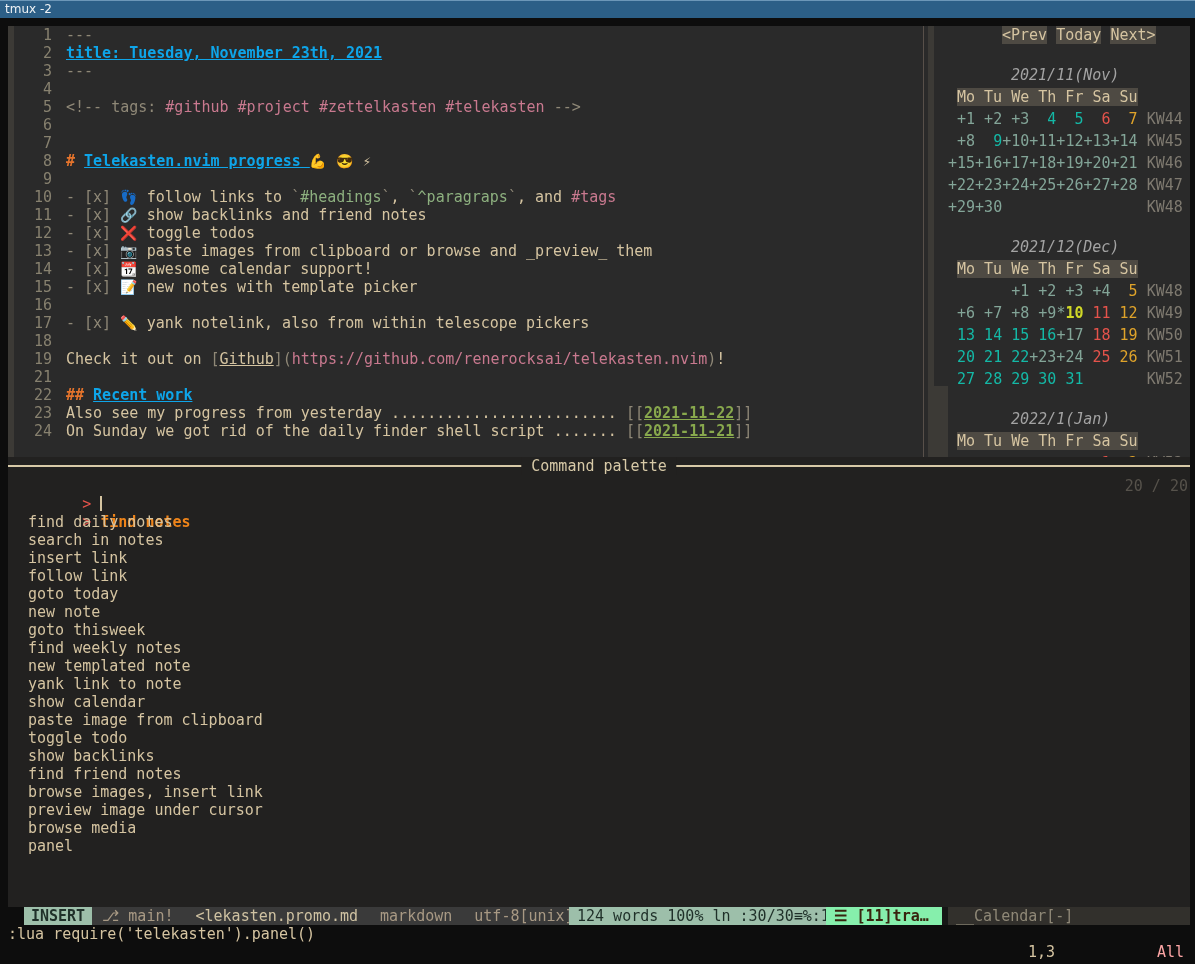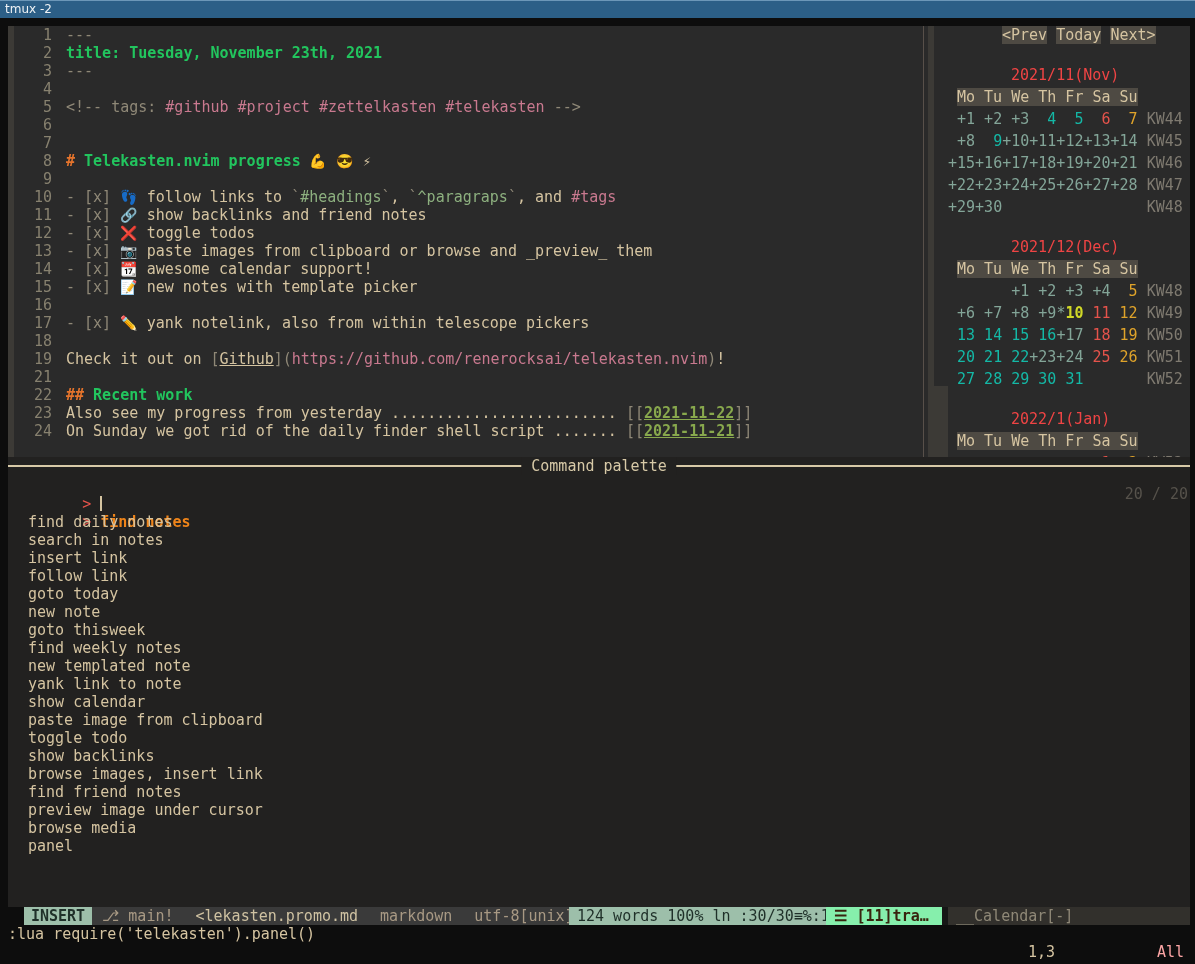--- a/index.html
+++ b/index.html
@@ -20,56 +20,56 @@
   .cal-strip{position:absolute;left:920px;top:0;width:6px;height:431px;background:#3c3a36;}
   .cal-thumb{position:absolute;left:926px;top:360px;width:14px;height:71px;background:#3c3a36;}
 
   .ed-rows{position:absolute;left:6px;top:0;}
   .ed-row{height:18px;white-space:pre;display:flex;}
   .lnum{display:inline-block;width:38px;text-align:right;color:#87816f;flex:none;}
   .ed-text{margin-left:14px;white-space:pre;}
 
   .s-fg{color:#d5c4a1;}
   .s-punct{color:#8f8877;}
-  .s-title{color:#22c55e;font-weight:bold;}
+  .s-title{color:#0ea5e9;font-weight:bold;text-decoration:underline;}
   .s-h1mark{color:#e5742c;font-weight:bold;}
   .s-tag{color:#c9798f;}
   .s-code{color:#8db07f;}
   .s-link-text{color:#d5c4a1;text-decoration:underline;}
   .s-url{color:#c9798f;}
   .s-wikilink{color:#88a84d;font-weight:bold;text-decoration:underline;}
   .s-hl{background:#f2e11c;color:#8b1a1a;font-weight:bold;}
   .s-emoji{font-size:14px;}
 
   
   .cal-pane{position:absolute;left:940px;top:0;width:243px;}
   .cal-row{height:22px;white-space:pre;}
   .cal-nav{padding-left:54px;}
   .cal-spacer{height:18px;}
-  .cal-title{padding-left:63px;color:#ef4444;}
+  .cal-title{padding-left:63px;color:#a3a3a3;font-style:italic;}
   .cal-weekdays{padding-left:9px;}
   .cal-weekdays span{background:#4e4a43;color:#d5c4a1;}
   .c-btn{background:#4e4a43;color:#d5c4a1;}
   .c-note{color:#83a598;}
   .c-day{color:#14b8a6;}
   .c-sat{color:#e5534b;}
   .c-sun{color:#dfa32a;}
   .c-today{color:#d0d827;font-weight:bold;}
   .c-kw{color:#7f7a70;padding-left:9px;}
 
   
   .palette{position:absolute;left:0;top:431px;width:1182px;height:450px;background:#222120;}
   .pal-border{position:relative;height:18px;text-align:center;}
   .pal-border .line{position:absolute;left:0;top:8px;width:100%;height:2px;background:#d7c9a7;}
   .pal-border .pal-title{position:absolute;left:50%;transform:translateX(-50%);top:0;
       background:#222120;padding:0 10px;color:#d7c9a7;}
   .p-prompt-row{position:relative;height:18px;margin-top:2px;padding-left:2px;white-space:pre;}
   .p-prompt{color:#e5534b;}
   .cursor{display:inline-block;width:2px;height:15px;background:#d5c4a1;vertical-align:-2px;margin-left:9px;}
-  .p-counter{position:absolute;right:2px;top:8px;color:#56524b;}
+  .p-counter{position:absolute;right:2px;top:0;color:#56524b;}
   .p-selected{height:18px;padding-left:2px;white-space:pre;}
   .p-selected .p-sel-text{color:#ef8419;font-weight:bold;margin-left:9px;}
   .p-item{height:18px;padding-left:20px;color:#d5c4a1;white-space:pre;}
 
   
   .statusline{position:absolute;left:16px;top:881px;width:1182px;height:18px;display:flex;background:#161616;}
   .sl-mode{flex:none;width:68px;background:#9dbfaa;color:#1f3029;font-weight:bold;text-align:center;}
   .sl-gray{flex:none;width:477px;background:#3a3a3a;color:#a89984;display:flex;gap:22px;padding:0 10px;box-sizing:border-box;white-space:pre;}
   .sl-file{color:#cfc2a2;}
   .sl-stats{flex:none;width:257px;background:#9dbfaa;color:#1f3029;padding:0 8px;box-sizing:border-box;white-space:pre;}
@@ -176,22 +176,22 @@
           <div class="p-item">goto today</div>
           <div class="p-item">new note</div>
           <div class="p-item">goto thisweek</div>
           <div class="p-item">find weekly notes</div>
           <div class="p-item">new templated note</div>
           <div class="p-item">yank link to note</div>
           <div class="p-item">show calendar</div>
           <div class="p-item">paste image from clipboard</div>
           <div class="p-item">toggle todo</div>
           <div class="p-item">show backlinks</div>
+          <div class="p-item">find friend notes</div>
           <div class="p-item">browse images, insert link</div>
-          <div class="p-item">find friend notes</div>
           <div class="p-item">preview image under cursor</div>
           <div class="p-item">browse media</div>
           <div class="p-item">panel</div>
         </div>
     </div>
 
     <div class="statusline">
       <span class="sl-mode">INSERT</span>
       <span class="sl-gray"><span><span>⎇</span> <span>main!</span></span><span class="sl-file">&lt;lekasten.promo.md</span><span>markdown</span><span>utf-8[unix]</span></span>
       <span class="sl-stats">124 words 100% ln :30/30≡%:1</span>

